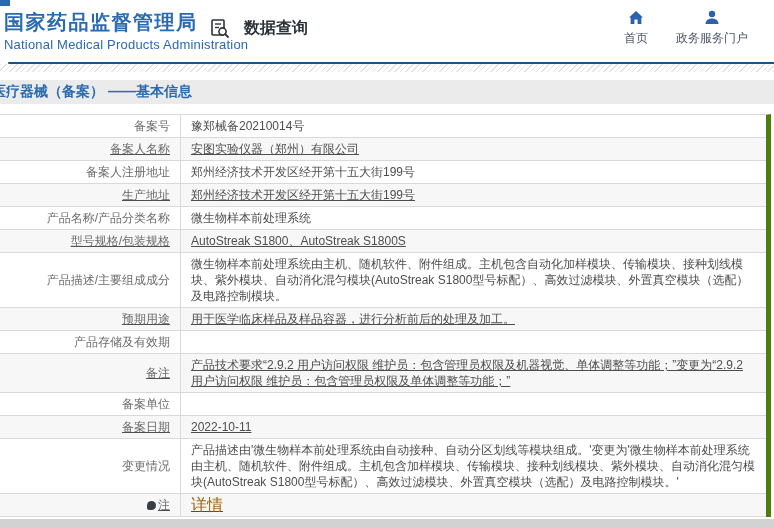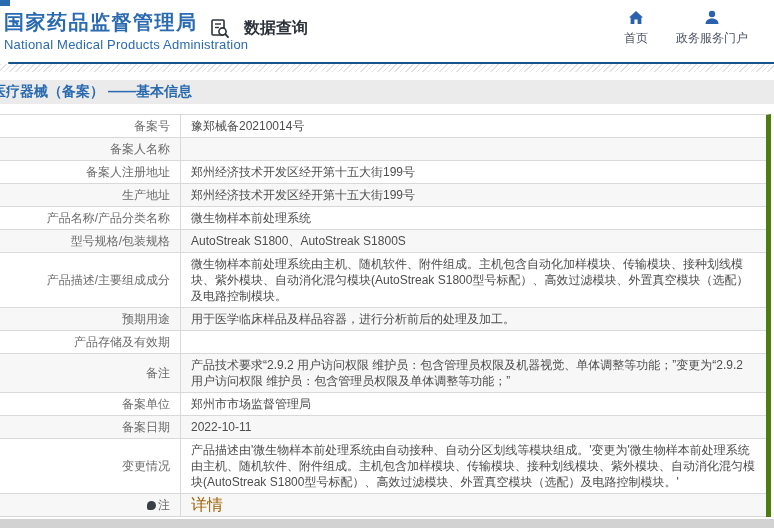--- a/index.html
+++ b/index.html
@@ -55,21 +55,21 @@
     white-space: nowrap; margin-left: -8px;
   }
 
   
   .info-table {
     margin-top: 10px; width: 771px;
     border-top: 1px solid #d9d9d9;
     border-right: 5px solid #4d7c0f;
   }
   .row { display: flex; border-bottom: 1px solid #d9d9d9; background: #ffffff; }
-  .row.alt { background: #f7f7f7; }
+  .row.alt { background: #f7f7f7; text-decoration: underline; }
   .cell-label {
     flex: none; width: 181px; text-align: right;
     padding: 3px 10px 3px 0;
     font-size: 12px; line-height: 16px; color: #6b6b6b;
     border-right: 1px solid #d9d9d9;
     display: flex; justify-content: flex-end; align-items: center; gap: 2px;
   }
   .cell-value {
     flex: 1; padding: 3px 10px;
     font-size: 12px; line-height: 16px; color: #4d4d4d;
@@ -147,20 +147,23 @@
         <span>备案号</span>
       </div>
       <div class="cell-value">
         <span class="val-text">豫郑械备20210014号</span>
       </div>
     </div>
     <div class="row alt">
       <div class="cell-label">
         <span>备案人名称</span>
       </div>
+      <div class="cell-value">
+        <span class="val-text">安图实验仪器（郑州）有限公司</span>
+      </div>
     </div>
     <div class="row">
       <div class="cell-label">
         <span>备案人注册地址</span>
       </div>
       <div class="cell-value">
         <span class="val-text">郑州经济技术开发区经开第十五大街199号</span>
       </div>
     </div>
     <div class="row alt">
@@ -215,23 +218,20 @@
       <div class="cell-label">
         <span>备注</span>
       </div>
       <div class="cell-value">
         <span class="val-text">产品技术要求“2.9.2 用户访问权限 维护员：包含管理员权限及机器视觉、单体调整等功能；”变更为“2.9.2 用户访问权限 维护员：包含管理员权限及单体调整等功能；”</span>
       </div>
     </div>
     <div class="row">
       <div class="cell-label">
         <span>备案单位</span>
-      </div>
-      <div class="cell-value">
-        <span class="val-text">郑州市市场监督管理局</span>
       </div>
     </div>
     <div class="row alt">
       <div class="cell-label">
         <span>备案日期</span>
       </div>
       <div class="cell-value">
         <span class="val-text">2022-10-11</span>
       </div>
     </div>

